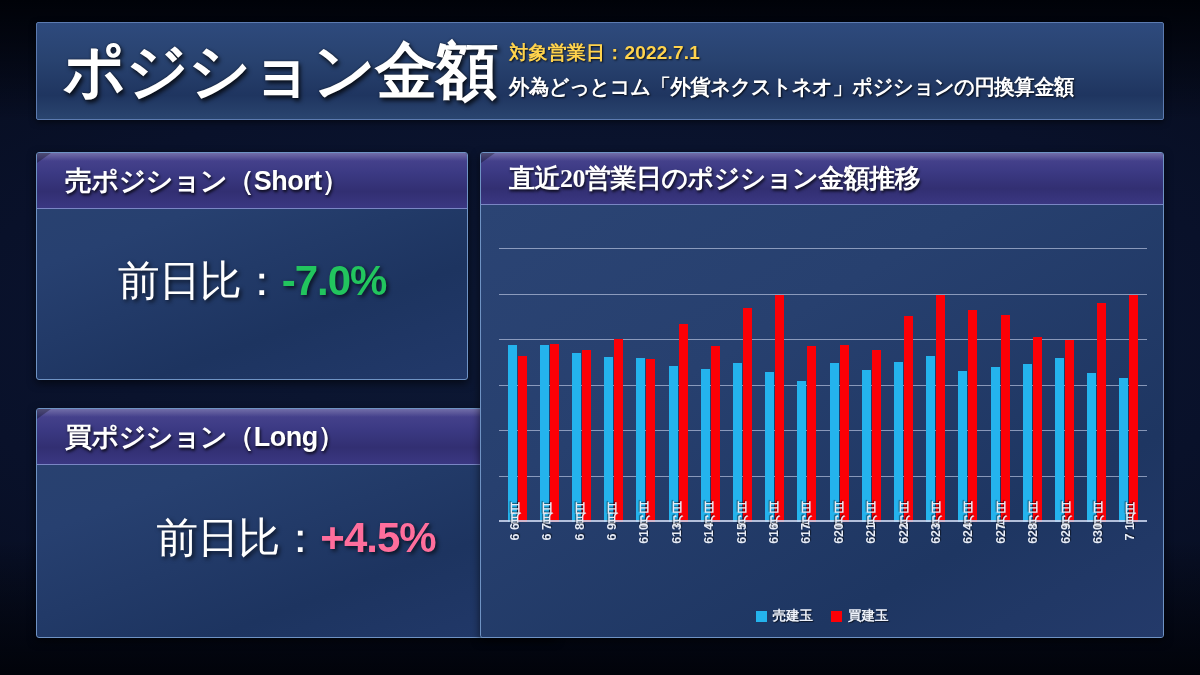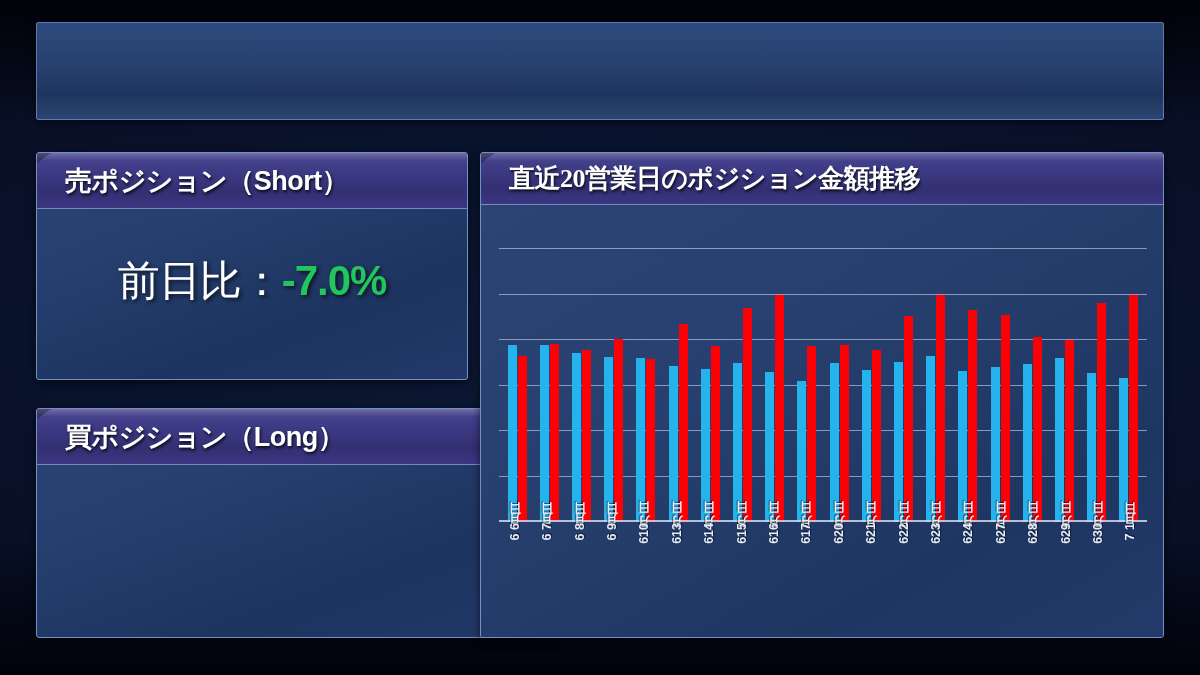--- a/index.html
+++ b/index.html
@@ -188,36 +188,46 @@
     text-shadow: 1px 1px 1px rgba(0,0,0,.6);
     white-space: nowrap;
   }
 </style>
 </head>
 <body>
 
 <div id="page"></div>
 
 <div class="header">
+  <div class="header-title">ポジション金額</div>
+  <div class="header-right">
+    <div class="header-date">対象営業日：2022.7.1</div>
+    <div class="header-sub">外為どっとコム「外貨ネクストネオ」ポジションの円換算金額</div>
+  </div>
 </div>
 
 <div class="panel" id="panel-short">
   <div class="panel-head">
     <div class="panel-head-title">売ポジション（Short）</div>
   </div>
   <div class="panel-body">
     <div class="ratio-line">
       <span class="ratio-label">前日比：</span><span class="ratio-value" id="short-val" style="color: rgb(34, 197, 94);">-7.0%</span>
     </div>
   </div>
 </div>
 
 <div class="panel" id="panel-long">
   <div class="panel-head">
     <div class="panel-head-title">買ポジション（Long）</div>
+  </div>
+  <div class="panel-body">
+    <div class="ratio-line">
+      <span class="ratio-label">前日比：</span><span class="ratio-value" id="long-val" style="color: rgb(255, 110, 156);">+4.5%</span>
+    </div>
   </div>
 </div>
 
 <div class="panel" id="panel-chart">
   <div class="panel-head">
     <div class="panel-head-title">直近20営業日のポジション金額推移</div>
   </div>
   <div class="chart-area">
     <div class="plot" id="plot">
       <div id="gridlines">
@@ -367,14 +377,24 @@
         <div class="xlabel-cell">
           <span>6月29日</span>
         </div>
         <div class="xlabel-cell">
           <span>6月30日</span>
         </div>
         <div class="xlabel-cell">
           <span>7月 1日</span>
         </div>
       </div>
+    <div class="legend" id="legend">
+        <div class="legend-item">
+          <span class="legend-swatch" style="background: rgb(36, 179, 237);"></span>
+          <span class="legend-text">売建玉</span>
+        </div>
+        <div class="legend-item">
+          <span class="legend-swatch" style="background: rgb(252, 0, 6);"></span>
+          <span class="legend-text">買建玉</span>
+        </div>
+      </div>
   </div>
 </div>
 
 </body></html>

